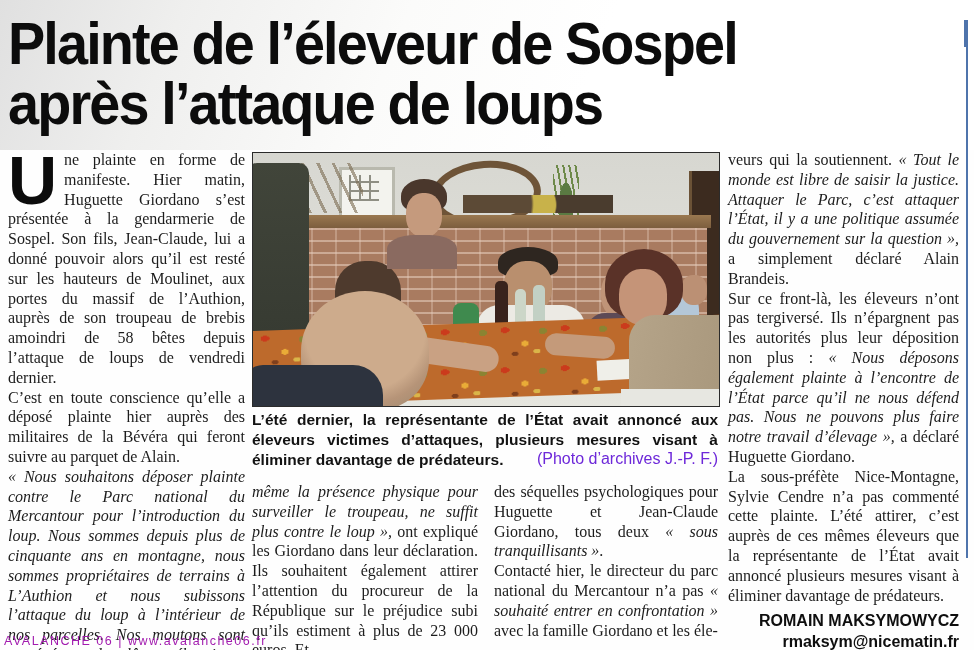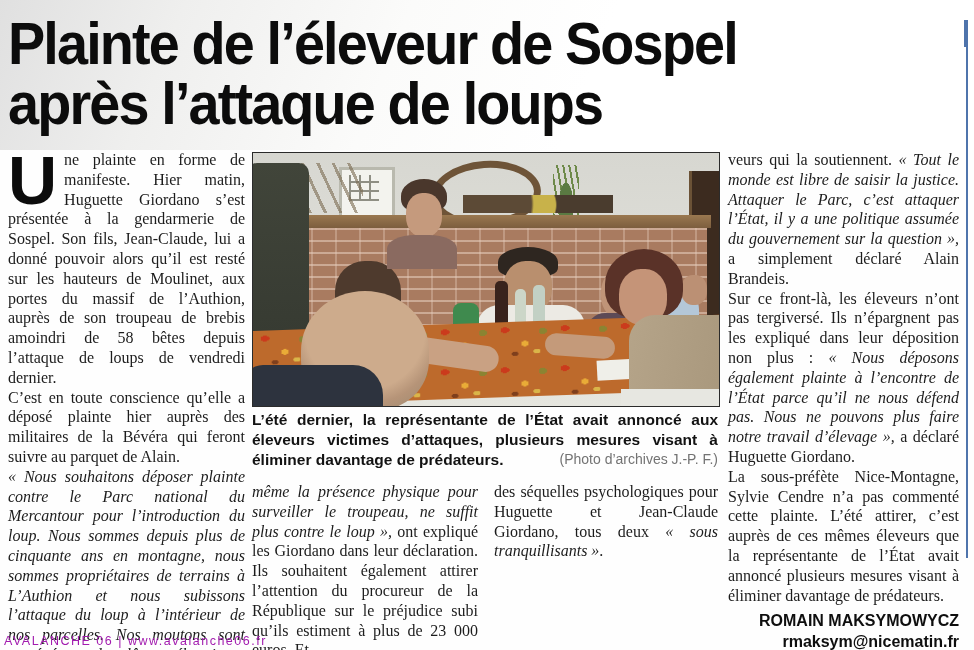--- a/index.html
+++ b/index.html
@@ -41,21 +41,21 @@
     border:1px solid #2b2b2b;background:linear-gradient(#d9d9d3,#e8e8e2);overflow:hidden;
   }
   .photo div{position:absolute;}
   
   .caption{
     position:absolute;left:252px;top:410px;width:466px;margin:0;
     font-family:Liberation Sans, sans-serif;font-weight:bold;
     font-size:15.5px;line-height:20px;color:#121212;text-align:justify;
   }
   .credit{
-    position:absolute;right:0;bottom:1px;font-weight:normal;font-size:14px;color:#737373;
+    position:absolute;right:0;bottom:1px;font-weight:normal;font-size:16px;color:#6d28d9;
   }
   
   .byline{margin-top:5px;text-align:right;font-family:"Liberation Sans",sans-serif;font-weight:bold;font-size:16px;line-height:21px;color:#0e0e0e;}
   
   .watermark{
     position:absolute;left:4px;bottom:2px;
     font-family:"Liberation Sans",sans-serif;font-size:12.5px;letter-spacing:1.5px;
     color:#a21caf;
   }
 </style>
@@ -138,25 +138,26 @@
   <p class="caption">
     <span>L’été dernier, la représentante de l’État avait annoncé aux éleveurs victimes d’attaques, plusieurs mesures visant à éliminer davantage de prédateurs.</span>
     <span class="credit">(Photo d’archives J.-P. F.)</span>
   </p>
 
   <div class="bodycol mid-left">
     <p><span class="italic">même la présence physique pour surveiller le troupeau, ne suffit plus contre le loup », </span><span>ont expliqué les Giordano dans leur déclaration. Ils souhaitent également attirer l’attention du procureur de la République sur le préjudice subi qu’ils estiment à plus de 23 000 euros. Et</span></p>
   </div>
   <div class="bodycol mid-right">
     <p><span>des séquelles psychologiques pour Huguette et Jean-Claude Giordano, tous deux </span><span class="italic">« sous tranquillisants »</span><span>.</span></p>
+    <p><span>Contacté hier, le directeur du parc national du Mercantour n’a pas </span><span class="italic">« souhaité entrer en confrontation »</span><span> avec la famille Giordano et les éle-</span></p>
   </div>
 
   <div class="bodycol col-right">
     <p><span>veurs qui la soutiennent. </span><span class="italic">« Tout le monde est libre de saisir la justice. Attaquer le Parc, c’est attaquer l’État, il y a une politique assumée du gouvernement sur la question », </span><span>a simplement déclaré Alain Brandeis.</span></p>
-    <p><span>Sur ce front-là, les éleveurs n’ont pas tergiversé. Ils n’épargnent pas les expliqué dans leur déposition non plus : </span><span class="italic">« Nous déposons également plainte à l’encontre de l’État parce qu’il ne nous défend pas. Nous ne pouvons plus faire notre travail d’élevage », </span><span>a déclaré Huguette Giordano.</span></p>
+    <p><span>Sur ce front-là, les éleveurs n’ont pas tergiversé. Ils n’épargnent pas les autorités plus leur déposition non plus : </span><span class="italic">« Nous déposons également plainte à l’encontre de l’État parce qu’il ne nous défend pas. Nous ne pouvons plus faire notre travail d’élevage », </span><span>a déclaré Huguette Giordano.</span></p>
     <p>La sous-préfète Nice-Montagne, Sylvie Cendre n’a pas commenté cette plainte. L’été attirer, c’est auprès de ces mêmes éleveurs que la représentante de l’État avait annoncé plusieurs mesures visant à éliminer davantage de prédateurs.</p>
     <div class="byline">
       <div>ROMAIN MAKSYMOWYCZ</div>
       <div>rmaksym@nicematin.fr</div>
     </div>
   </div>
 
   <div class="watermark">AVALANCHE 06  |  www.avalanche06.fr</div>
 
 </div>

